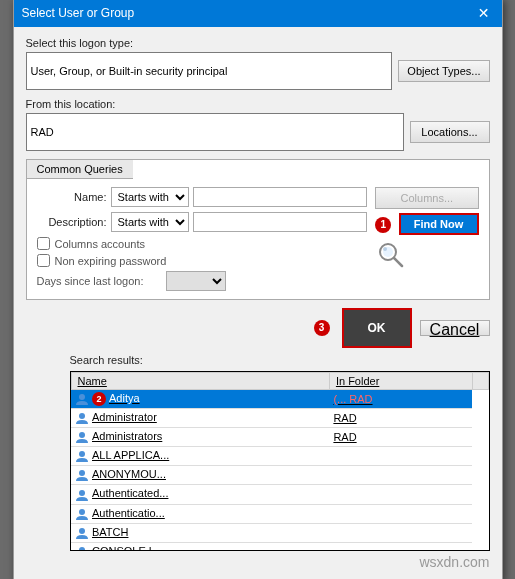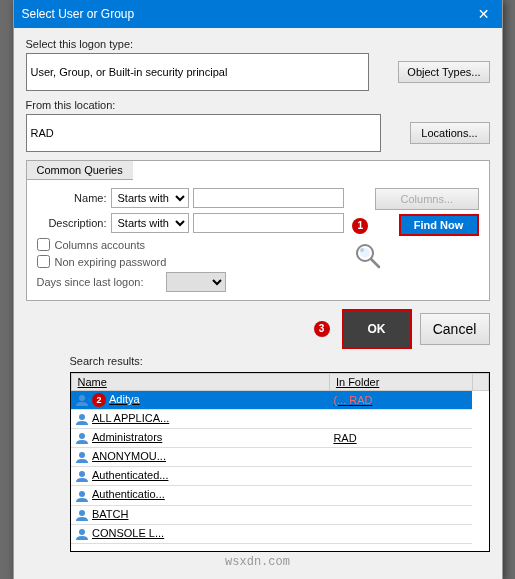--- a/index.html
+++ b/index.html
@@ -59,21 +59,20 @@
       background: white;
     }
     .btn {
       height: 22px;
       min-width: 80px;
       border: 1px solid #adadad;
       background: linear-gradient(to bottom, #f6f6f6, #e0e0e0);
       font-size: 11px;
       cursor: pointer;
       padding: 0 8px;
-      margin-left: 23px;
     }
     .btn-primary {
       background: #0078d7;
       color: white;
       border: 2px solid #cc0000;
       font-weight: bold;
     }
     .queries-box {
       border: 1px solid #aaa;
       background: white;
@@ -174,26 +173,27 @@
       background: #404040;
       color: white;
       border: 2px solid #cc0000;
       height: 40px;
       min-width: 70px;
       font-size: 12px;
       font-weight: bold;
       cursor: pointer;
     }
     .btn-cancel {
-      height: 32px;
+      height: 16px;
       min-width: 70px;
       border: 1px solid #adadad;
       background: linear-gradient(to bottom, #f6f6f6, #e0e0e0);
-      font-size: 14px;
+      font-size: 16px;
       cursor: pointer;
+      text-decoration: underline;
     }
     .results-table {
       width: 100%;
       border-collapse: collapse;
       font-size: 11px;
     }
     .results-table th {
       background: #e8e8e8;
       border: 1px solid #ccc;
       padding: 2px 6px;
@@ -347,29 +347,36 @@
                 <td><svg width="14" height="14" viewBox="0 0 14 14" style="vertical-align:middle;margin-right:3px;">
                     <circle cx="7" cy="5" r="3" fill="#4a90d9"></circle>
                     <path d="M1 13 Q1 9 7 9 Q13 9 13 13" fill="#4a90d9"></path>
                   </svg><span style="background:#cc0000;color:white;border-radius:50%;display:inline-block;width:14px;height:14px;font-size:9px;font-weight:bold;text-align:center;line-height:14px;margin-right:3px;">2</span>Aditya</td>
                 <td><span style="color:#ff6666;">(... RAD</span></td>
               </tr>
               <tr>
                 <td><svg width="14" height="14" viewBox="0 0 14 14" style="vertical-align:middle;margin-right:3px;">
                     <circle cx="7" cy="5" r="3" fill="#4a90d9"></circle>
                     <path d="M1 13 Q1 9 7 9 Q13 9 13 13" fill="#4a90d9"></path>
-                  </svg>ALL APPLICA...</td>
-                <td></td>
+                  </svg>Administrator</td>
+                <td>RAD</td>
               </tr>
               <tr>
                 <td><svg width="14" height="14" viewBox="0 0 14 14" style="vertical-align:middle;margin-right:3px;">
                     <circle cx="7" cy="5" r="3" fill="#4a90d9"></circle>
                     <path d="M1 13 Q1 9 7 9 Q13 9 13 13" fill="#4a90d9"></path>
                   </svg>Administrators</td>
                 <td>RAD</td>
+              </tr>
+              <tr>
+                <td><svg width="14" height="14" viewBox="0 0 14 14" style="vertical-align:middle;margin-right:3px;">
+                    <circle cx="7" cy="5" r="3" fill="#4a90d9"></circle>
+                    <path d="M1 13 Q1 9 7 9 Q13 9 13 13" fill="#4a90d9"></path>
+                  </svg>ALL APPLICA...</td>
+                <td></td>
               </tr>
               <tr>
                 <td><svg width="14" height="14" viewBox="0 0 14 14" style="vertical-align:middle;margin-right:3px;">
                     <circle cx="7" cy="5" r="3" fill="#4a90d9"></circle>
                     <path d="M1 13 Q1 9 7 9 Q13 9 13 13" fill="#4a90d9"></path>
                   </svg>ANONYMOU...</td>
                 <td></td>
               </tr>
               <tr>
                 <td><svg width="14" height="14" viewBox="0 0 14 14" style="vertical-align:middle;margin-right:3px;">
@@ -397,15 +404,15 @@
                     <circle cx="7" cy="5" r="3" fill="#4a90d9"></circle>
                     <path d="M1 13 Q1 9 7 9 Q13 9 13 13" fill="#4a90d9"></path>
                   </svg>CONSOLE L...</td>
                 <td></td>
               </tr>
             </tbody>
         </table>
       </div>
     </div>
 
-    <div style="text-align:center; font-size:12px; color:#999; margin-top:3px;font-family:Liberation Mono, monospace;">wsxdn.com</div>
+    <div style="text-align:right; font-size:14px; color:#999; margin-top:3px;">wsxdn.com</div>
   </div>
 </div>
 
 </body></html>

